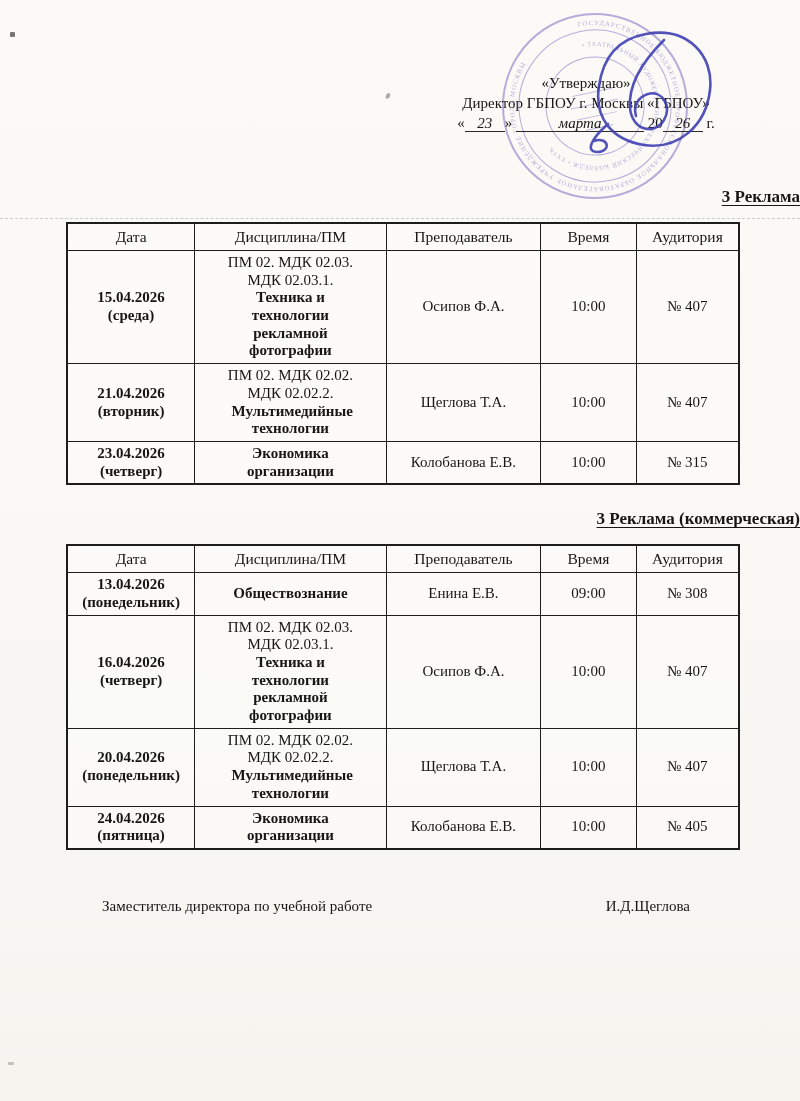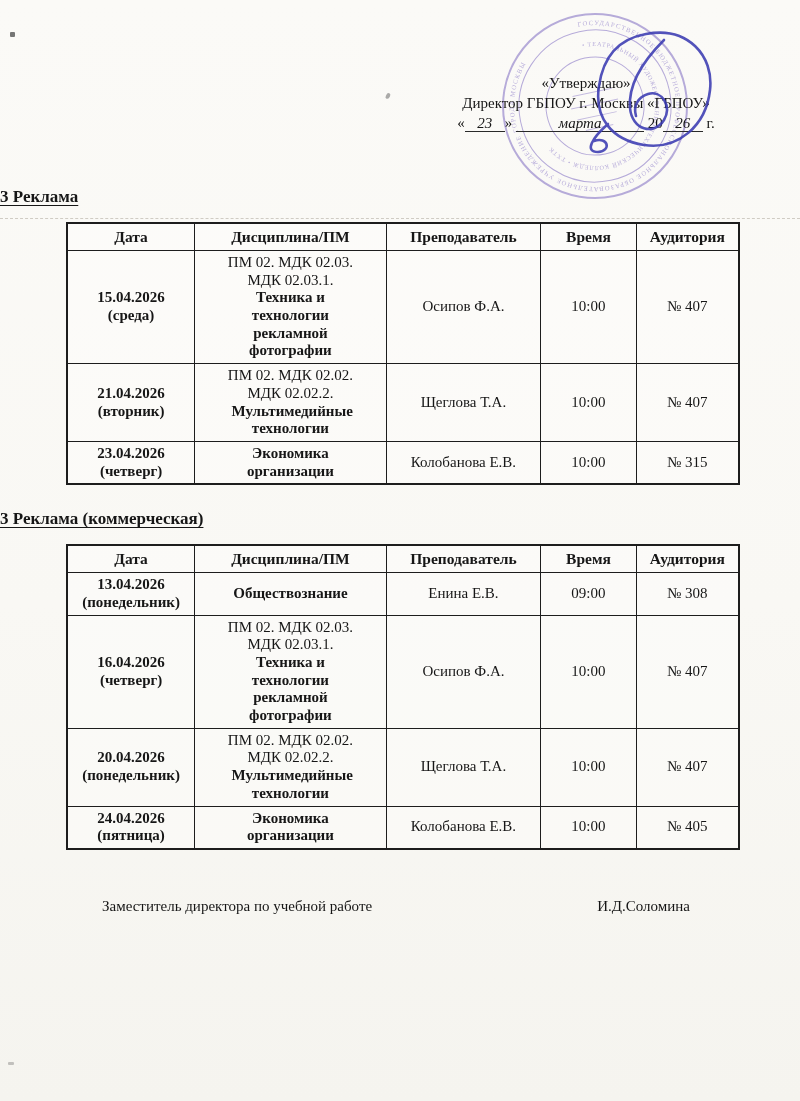--- a/index.html
+++ b/index.html
@@ -34,37 +34,37 @@
   .uline{display:inline-block;border-bottom:1px solid #2a2a2a;height:13px;vertical-align:baseline;}
   .fill{display:inline-block;border-bottom:1px solid #2a2a2a;text-align:center;font-style:italic;line-height:1.1;}
   .fill.day{min-width:40px;}
   .fill.month{min-width:128px;}
   .fill.year{min-width:40px;}
 
   .header-space{height:168px;}
   .title{text-align:center;font-weight:bold;font-size:16.5px;line-height:1.3;position:relative;z-index:2;}
 
   .section-heading{
-    text-align:left;font-weight:bold;font-size:17px;
+    text-align:right;font-weight:bold;font-size:17px;
     text-decoration:underline;text-underline-offset:3px;
   }
   .section-heading.first{margin-top:19px;}
   .section-heading.second{margin-top:24px;}
 
   table.schedule{
     border-collapse:collapse;table-layout:fixed;
     width:674px;margin:15px 0 0 66px;
     border:2px solid #1d1d1d;
     background:rgba(255,255,255,.35);
   }
   table.schedule th,table.schedule td{
     border:1px solid #1d1d1d;text-align:center;vertical-align:middle;
     padding:3px 2px;overflow:hidden;
   }
-  table.schedule th{font-size:15.5px;font-weight:bold;padding:4px 2px;}
+  table.schedule th{font-size:15.5px;font-weight:normal;padding:4px 2px;}
   table.schedule td{font-size:15px;line-height:1.18;}
   td.c-date{font-weight:bold;}
   .blk{display:block;}
   .code{font-weight:normal;}
   .dname{font-weight:bold;display:inline-block;max-width:118px;}
 
   .footer{
     display:flex;justify-content:space-between;align-items:baseline;
     width:674px;margin:48px 0 0 66px;padding:0 50px 0 36px;box-sizing:border-box;
     font-size:15px;
@@ -235,16 +235,16 @@
           <td><span class="dname">Экономика организации</span></td>
           <td>Колобанова Е.В.</td>
           <td>10:00</td>
           <td>№ 405</td>
         </tr>
       </tbody>
   </table>
 
   <div class="footer">
     <span>Заместитель директора по учебной работе</span>
-    <span>И.Д.Соломина</span>
+    <span>И.Д.Щеглова</span>
   </div>
 
 </div>
 
 </body></html>

